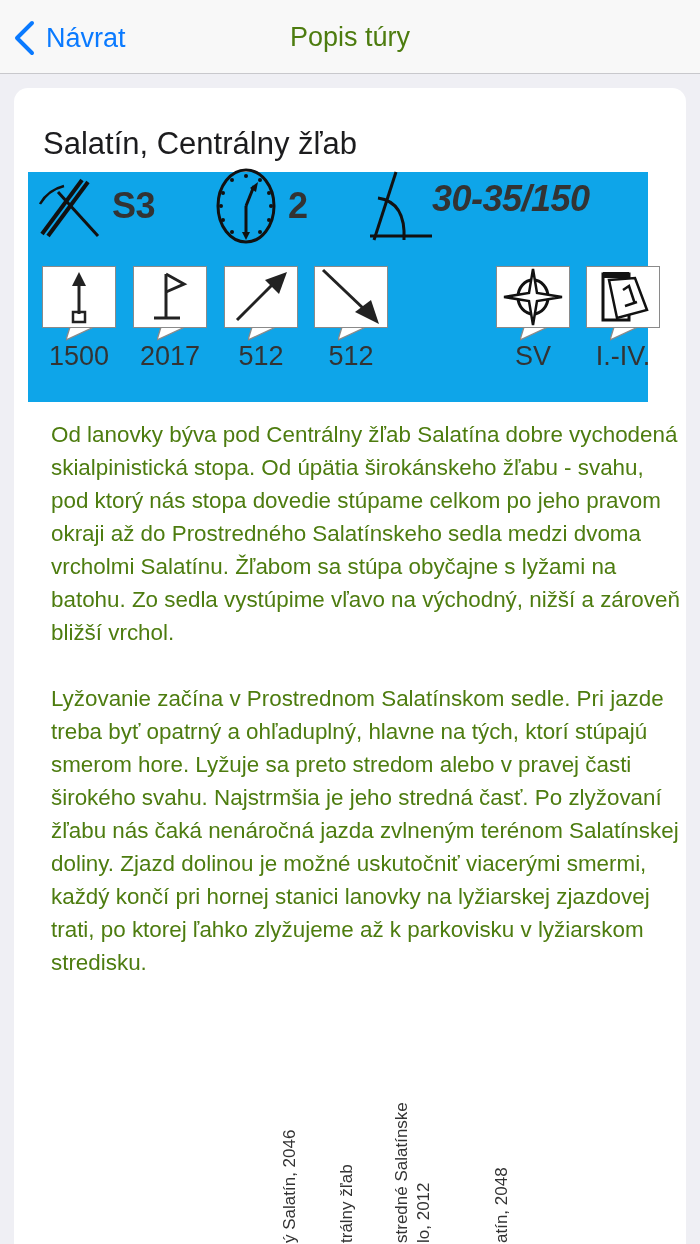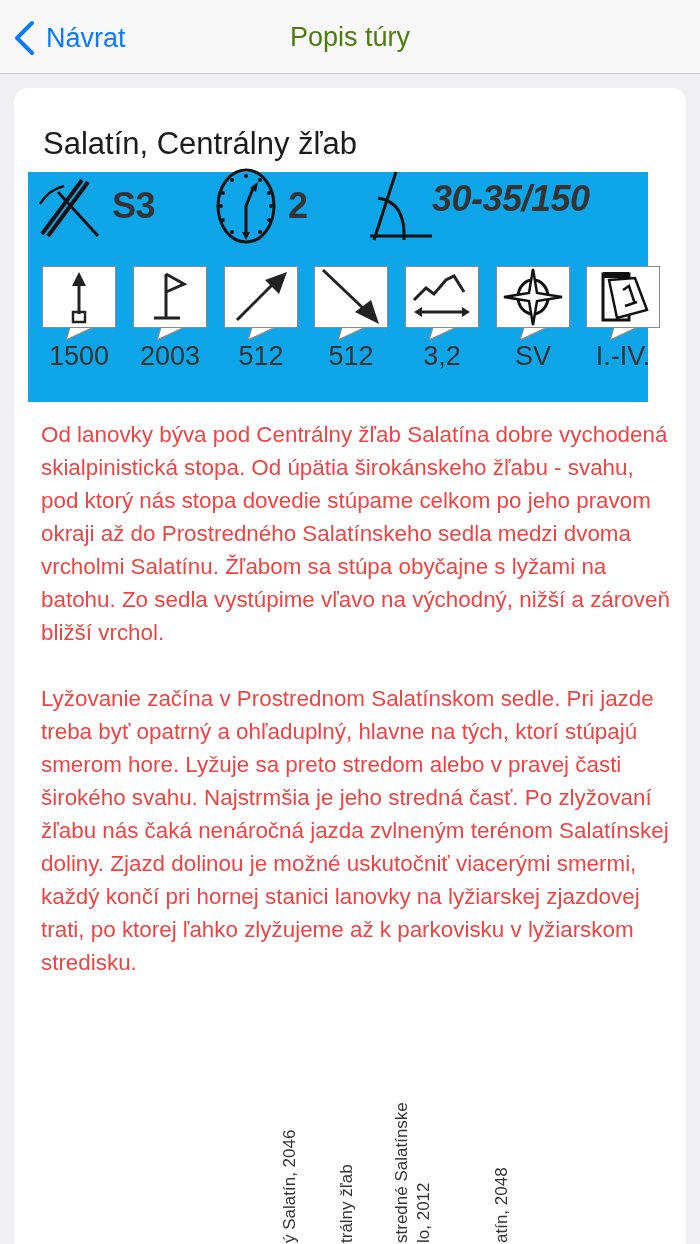--- a/index.html
+++ b/index.html
@@ -48,22 +48,22 @@
     .tile-box {
       width: 74px; height: 62px; border: 1.5px solid #8a8a8a; background: #fff;
       position: relative; display: flex; align-items: center; justify-content: center;
     }
     .tile-tail { display: block; margin-left: 24px; margin-top: -1px; }
     .tile-val {
       font-size: 27px; color: #333; white-space: nowrap;
       margin-left: -10px; margin-right: -10px;
     }
     .desc {
-      position: absolute; left: 27px; top: 330px; width: 630px;
-      font-size: 22.4px; line-height: 33px; color: #ef4444;
+      position: absolute; left: 37px; top: 330px; width: 630px;
+      font-size: 22.4px; line-height: 33px; color: #4d7c0f;
     }
     .desc p { margin-bottom: 33px; }
     .route-labels { position: absolute; left: 0; top: 980px; width: 672px; height: 200px; }
     .vlabel {
       position: absolute; white-space: nowrap;
       font-size: 17px; color: #333; line-height: 19px;
       transform-origin: left top; transform: rotate(-90deg);
     }
   </style>
 </head>
@@ -142,21 +142,21 @@
       <div class="tile-box">
         <svg width="44" height="54" viewBox="0 0 44 54">
           <line x1="18" y1="4" x2="18" y2="48" stroke="#222" stroke-width="3"></line>
           <polyline points="18,4 36,14 18,22" fill="none" stroke="#222" stroke-width="3"></polyline>
           <line x1="6" y1="48" x2="32" y2="48" stroke="#222" stroke-width="3"></line>
         </svg>
       </div>
       <svg class="tile-tail" width="30" height="14" viewBox="0 0 30 14">
           <polyline points="4,0 0,13 28,0" fill="#fff" stroke="#8a8a8a" stroke-width="1.3"></polyline>
         </svg>
-      <div class="tile-val">2003</div>
+      <div class="tile-val">2017</div>
     </div>
     <div class="tile" style="left:196px;">
       <div class="tile-box">
         <svg width="60" height="54" viewBox="0 0 60 54">
           <line x1="6" y1="50" x2="44" y2="12" stroke="#222" stroke-width="3"></line>
           <polygon points="34,10 56,2 48,24" fill="#222"></polygon>
         </svg>
       </div>
       <svg class="tile-tail" width="30" height="14" viewBox="0 0 30 14">
           <polyline points="4,0 0,13 28,0" fill="#fff" stroke="#8a8a8a" stroke-width="1.3"></polyline>
@@ -167,34 +167,20 @@
       <div class="tile-box">
         <svg width="64" height="58" viewBox="0 0 64 58">
           <line x1="4" y1="2" x2="46" y2="42" stroke="#222" stroke-width="3"></line>
           <polygon points="36,44 60,56 52,32" fill="#222"></polygon>
         </svg>
       </div>
       <svg class="tile-tail" width="30" height="14" viewBox="0 0 30 14">
           <polyline points="4,0 0,13 28,0" fill="#fff" stroke="#8a8a8a" stroke-width="1.3"></polyline>
         </svg>
       <div class="tile-val">512</div>
-    </div>
-    <div class="tile" style="left:377px;">
-      <div class="tile-box">
-        <svg width="64" height="50" viewBox="0 0 64 50">
-          <polyline points="4,28 16,16 24,22 36,8 44,4 54,20" fill="none" stroke="#222" stroke-width="3"></polyline>
-          <line x1="8" y1="40" x2="56" y2="40" stroke="#222" stroke-width="3"></line>
-          <polygon points="4,40 12,35 12,45" fill="#222"></polygon>
-          <polygon points="60,40 52,35 52,45" fill="#222"></polygon>
-        </svg>
-      </div>
-      <svg class="tile-tail" width="30" height="14" viewBox="0 0 30 14">
-          <polyline points="4,0 0,13 28,0" fill="#fff" stroke="#8a8a8a" stroke-width="1.3"></polyline>
-        </svg>
-      <div class="tile-val">3,2</div>
     </div>
     <div class="tile" style="left:558px;">
       <div class="tile-box">
         <svg width="56" height="58" viewBox="0 0 56 58">
           <rect x="8" y="6" width="26" height="46" fill="#fff" stroke="#111" stroke-width="3"></rect>
           <rect x="8" y="4" width="26" height="6" fill="#111"></rect>
           <path d="M14,12 L40,10 L52,42 L22,50 Z" fill="#fff" stroke="#111" stroke-width="2.5"></path>
           <path d="M28,22 L34,18 L40,36 M30,38 L42,34" fill="none" stroke="#111" stroke-width="2.5"></path>
         </svg>
       </div>

